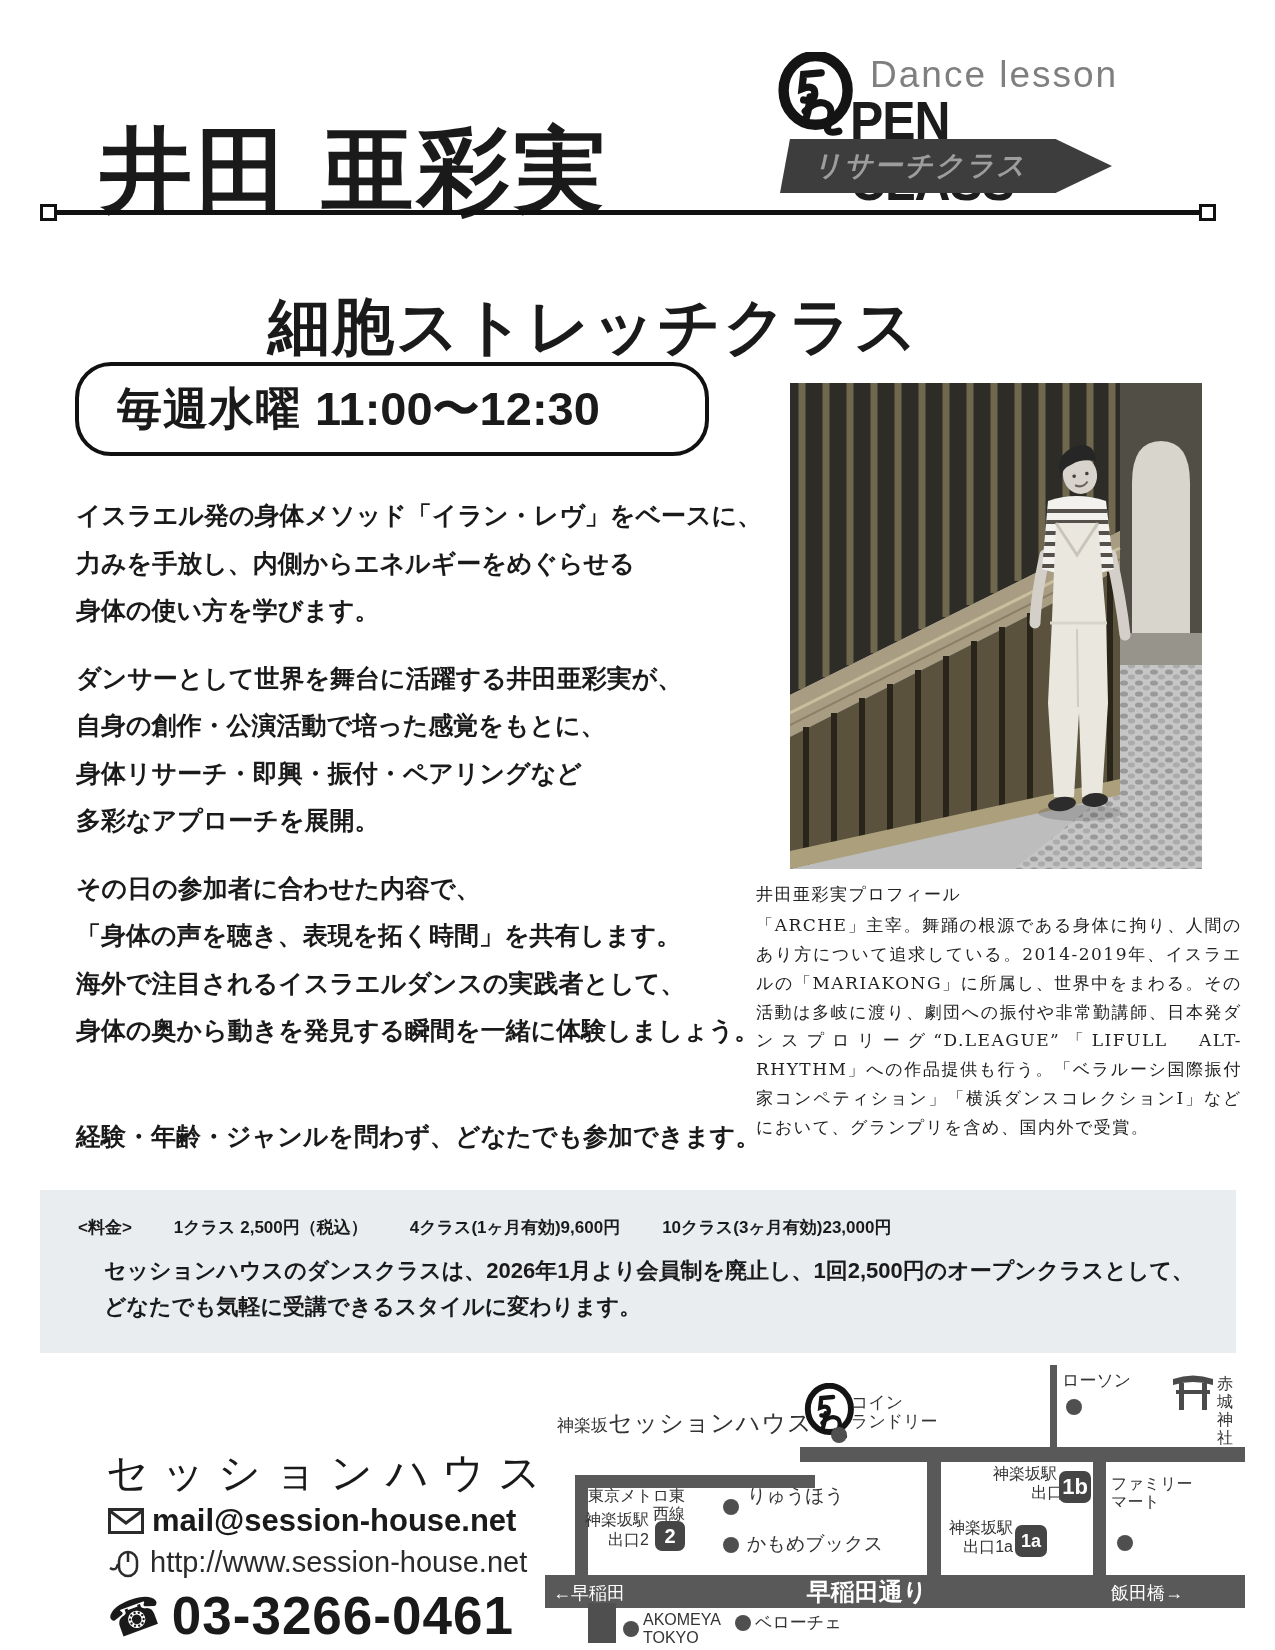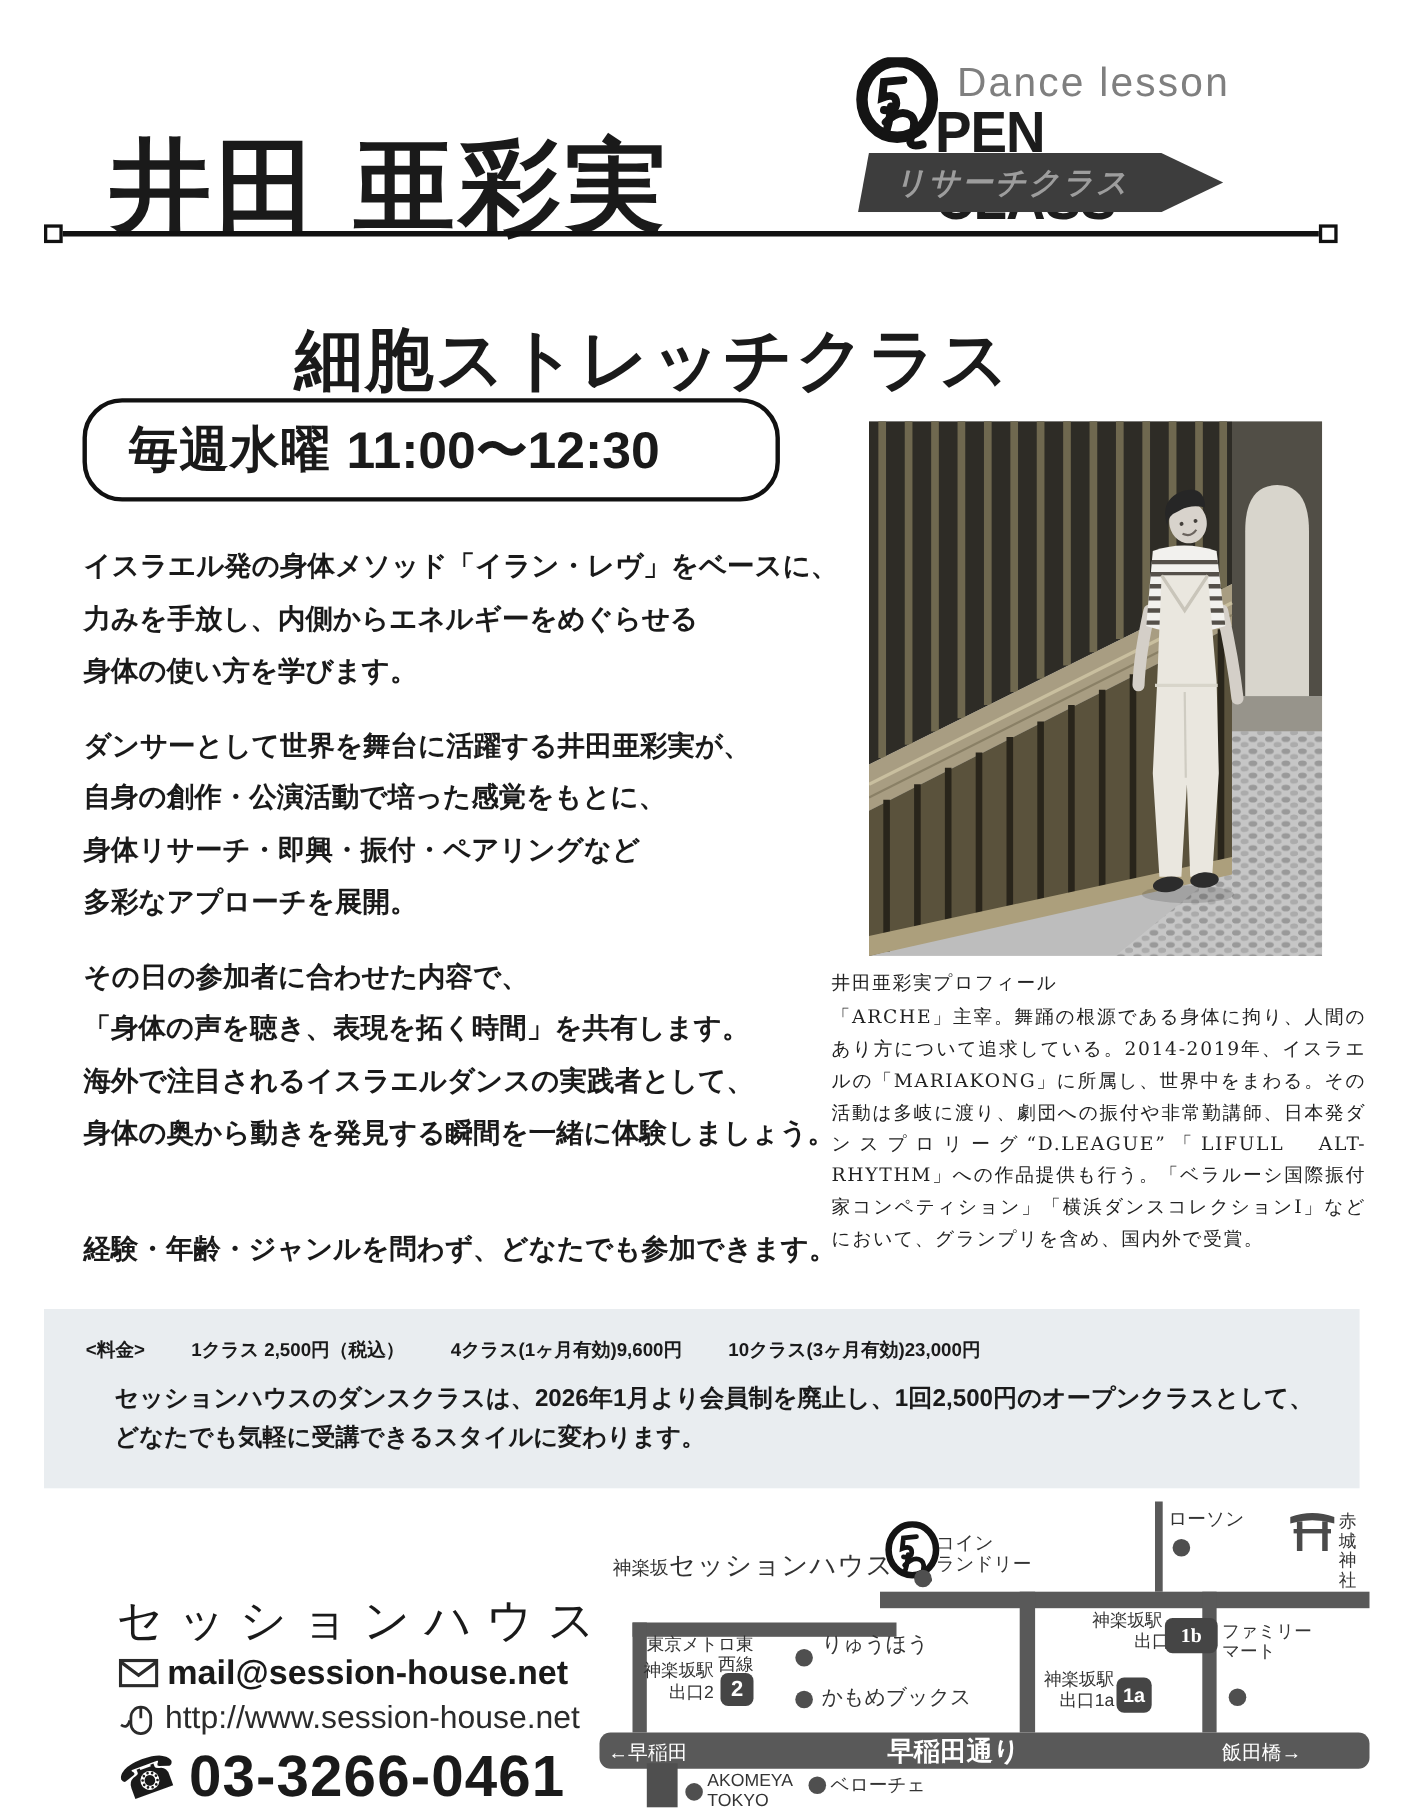--- a/index.html
+++ b/index.html
@@ -73,21 +73,21 @@
         color:#333;}
   .road{position:absolute;background:#595959;}
   .dot{position:absolute;width:16px;height:16px;border-radius:50%;background:#4f4f4f;}
   .lm{position:absolute;line-height:1.12;}
   .badge{position:absolute;background:#454545;color:#fff;font-weight:800;border-radius:7px;
         display:flex;align-items:center;justify-content:center;}
   .map-venue{position:absolute;left:12px;top:72px;white-space:nowrap;}
   .map-venue .small{font-size:17px;}
   .map-venue .big{font-size:24px;letter-spacing:1px;}
   .street-bar{position:absolute;left:0;top:240px;width:700px;height:33px;background:#595959;
-        color:#fff;border-radius:10px;}
+        color:#fff;}
   .street-bar .dirL{position:absolute;left:8px;top:6px;font-size:18px;}
   .street-bar .name{position:absolute;left:46%;top:1px;transform:translateX(-50%);
         font-size:24px;font-weight:700;font-family:"Liberation Serif","DejaVu Serif",serif;}
   .street-bar .dirR{position:absolute;right:62px;top:6px;font-size:18px;}
   .blk{position:absolute;left:43px;top:268px;width:28px;height:40px;background:#4f4f4f;}
   .ralign{text-align:right;}
 </style>
 </head>
 <body>
 
@@ -302,21 +302,21 @@
     <div class="lm ralign" style="left:28px;top:196px;width:76px;font-size:16px;">出口2</div>
     <div class="badge" style="left:110px;top:186px;width:30px;height:30px;font-size:20px;">2</div>
 
     <span class="dot" style="left:178px;top:164px;"></span>
     <div class="lm" style="left:202px;top:150px;font-size:19px;">りゅうほう</div>
     <span class="dot" style="left:178px;top:202px;"></span>
     <div class="lm" style="left:202px;top:198px;font-size:19px;">かもめブックス</div>
 
     <div class="lm ralign" style="left:432px;top:130px;width:80px;font-size:16px;">神楽坂駅</div>
     <div class="lm ralign" style="left:456px;top:149px;width:80px;font-size:16px;">出口1b</div>
-    <div class="badge" style="left:514px;top:136px;width:48px;height:32px;font-size:18px;font-family:Liberation Serif, serif;">1b</div>
+    <div class="badge" style="left:514px;top:136px;width:32px;height:32px;font-size:22px;">1b</div>
     <div class="lm ralign" style="left:388px;top:184px;width:80px;font-size:16px;">神楽坂駅</div>
     <div class="lm ralign" style="left:388px;top:203px;width:80px;font-size:16px;">出口1a</div>
     <div class="badge" style="left:470px;top:190px;width:32px;height:32px;font-size:18px;">1a</div>
 
     <div class="lm pre" style="left:566px;top:140px;font-size:16px;">ファミリー
 マート</div>
     <span class="dot" style="left:572px;top:200px;"></span>
 
     <div class="street-bar">
       <span class="dirL">←早稲田</span>

